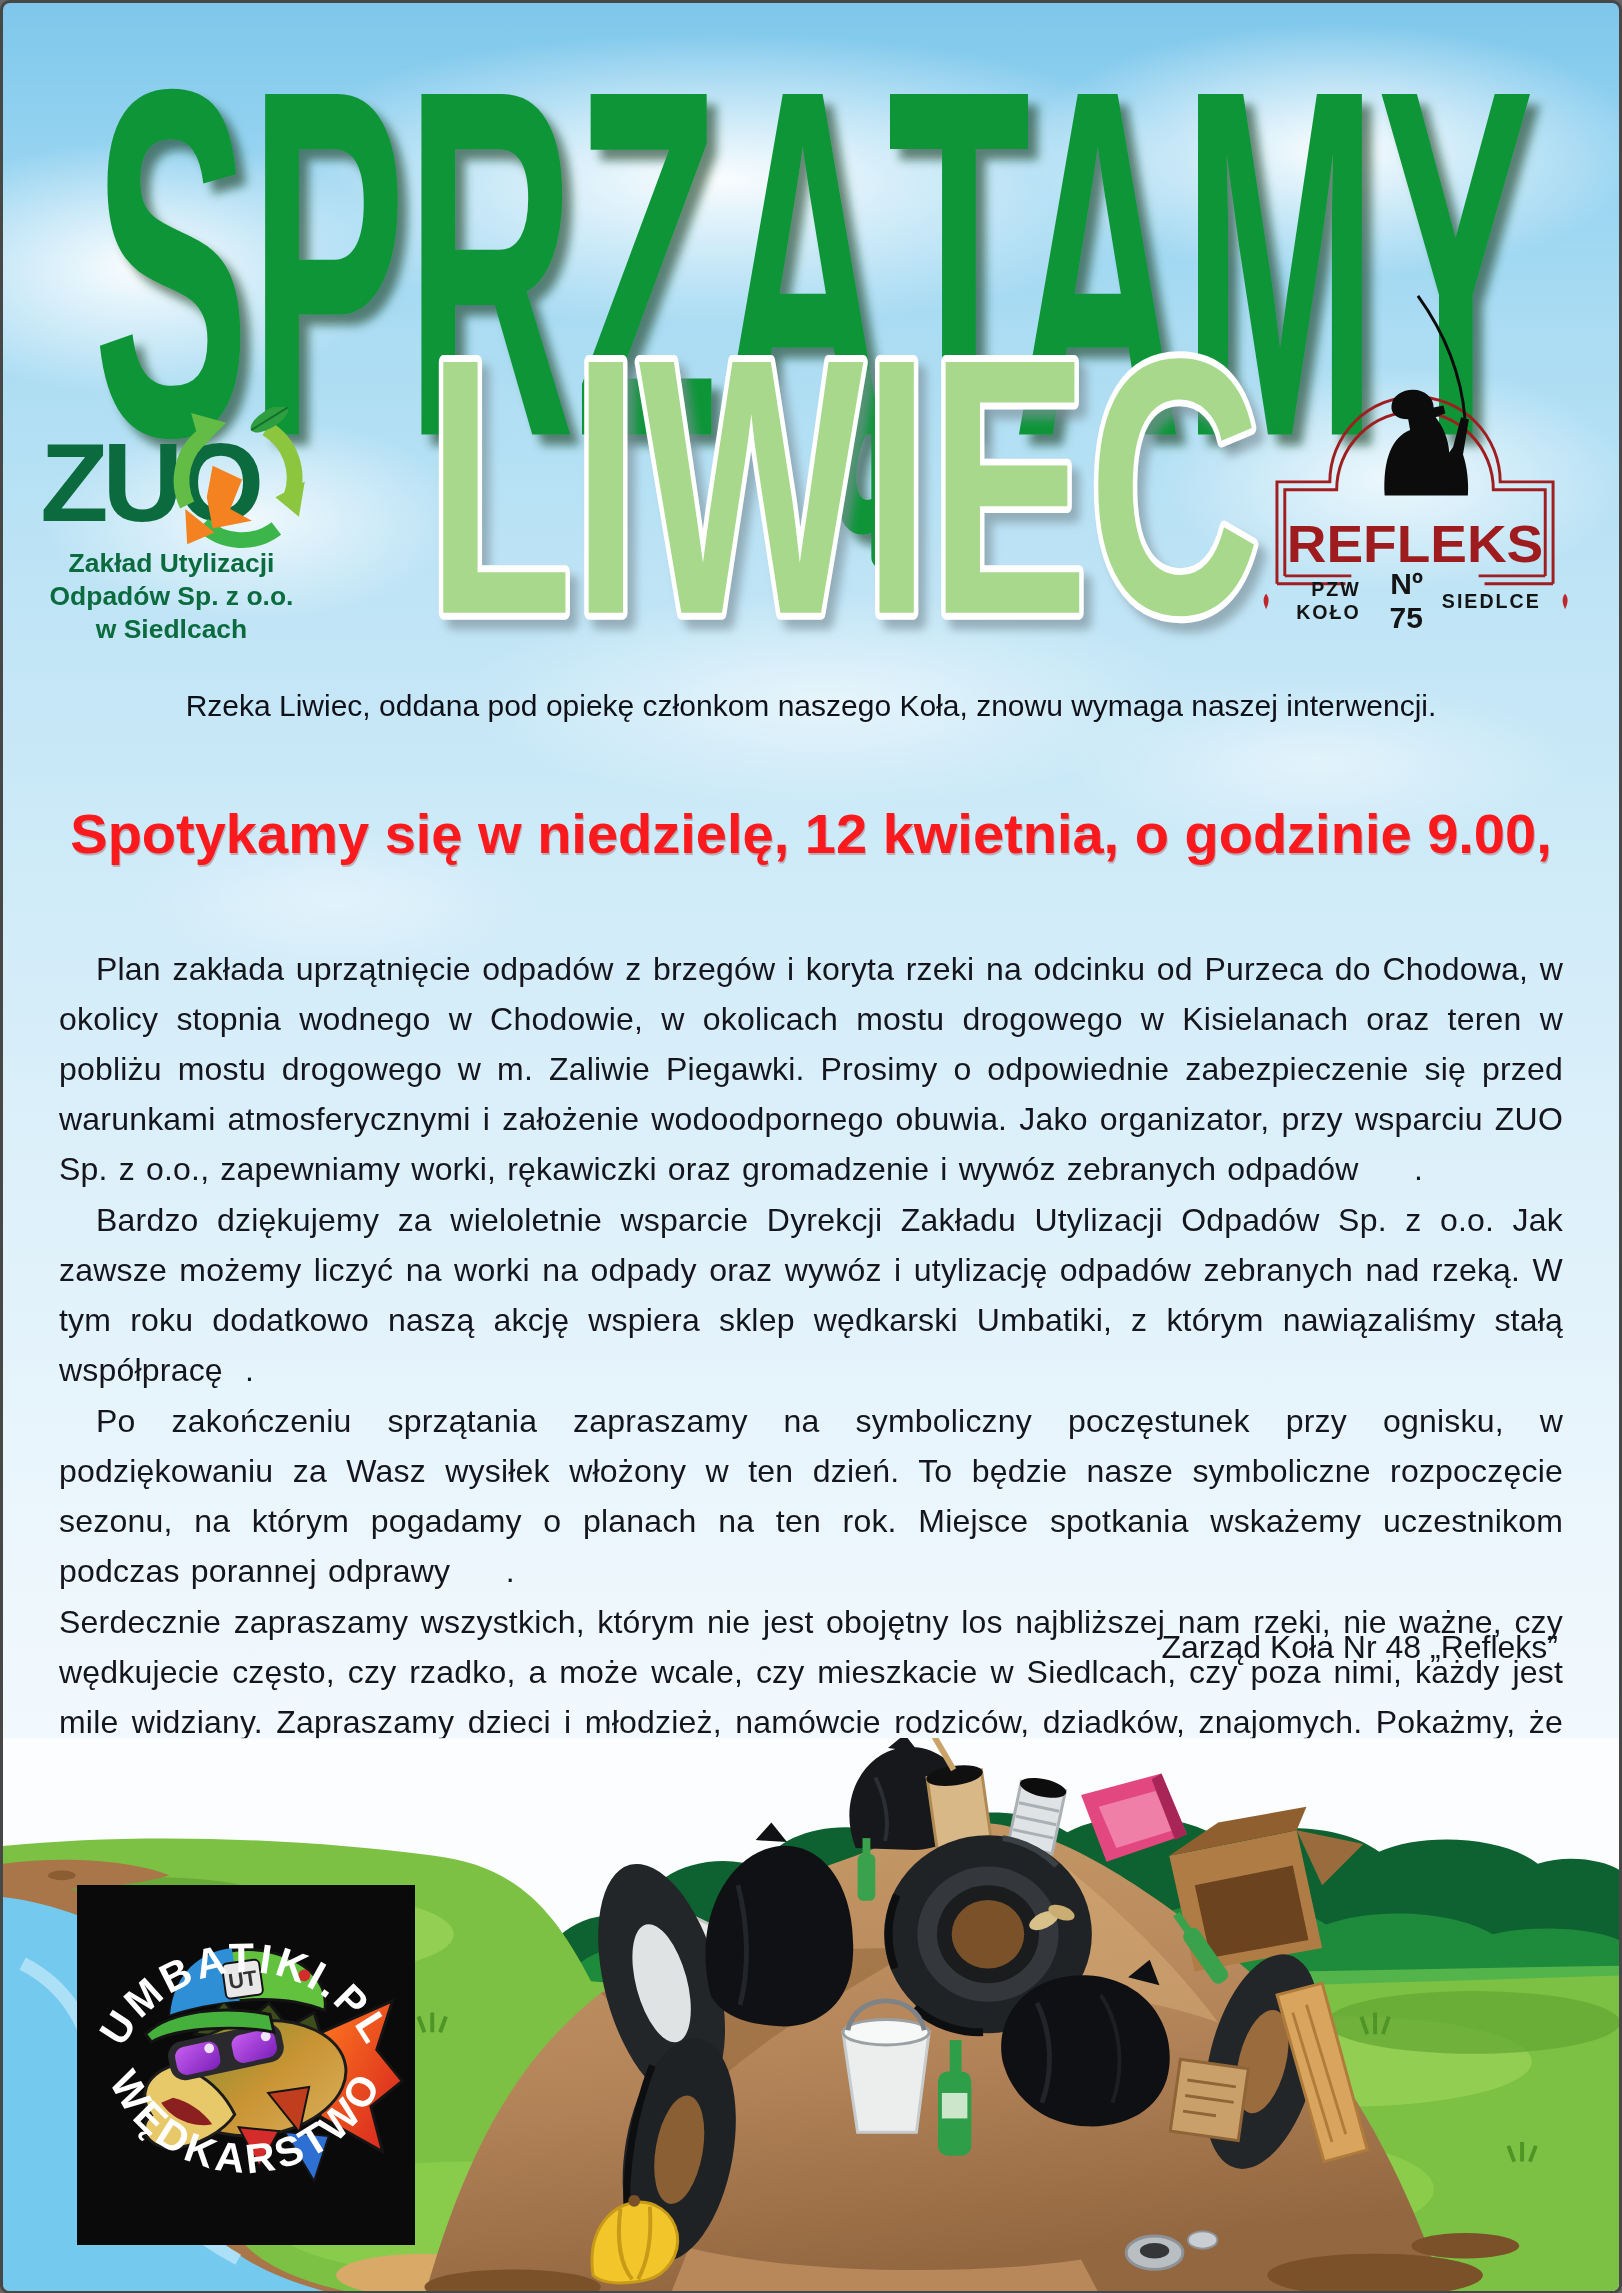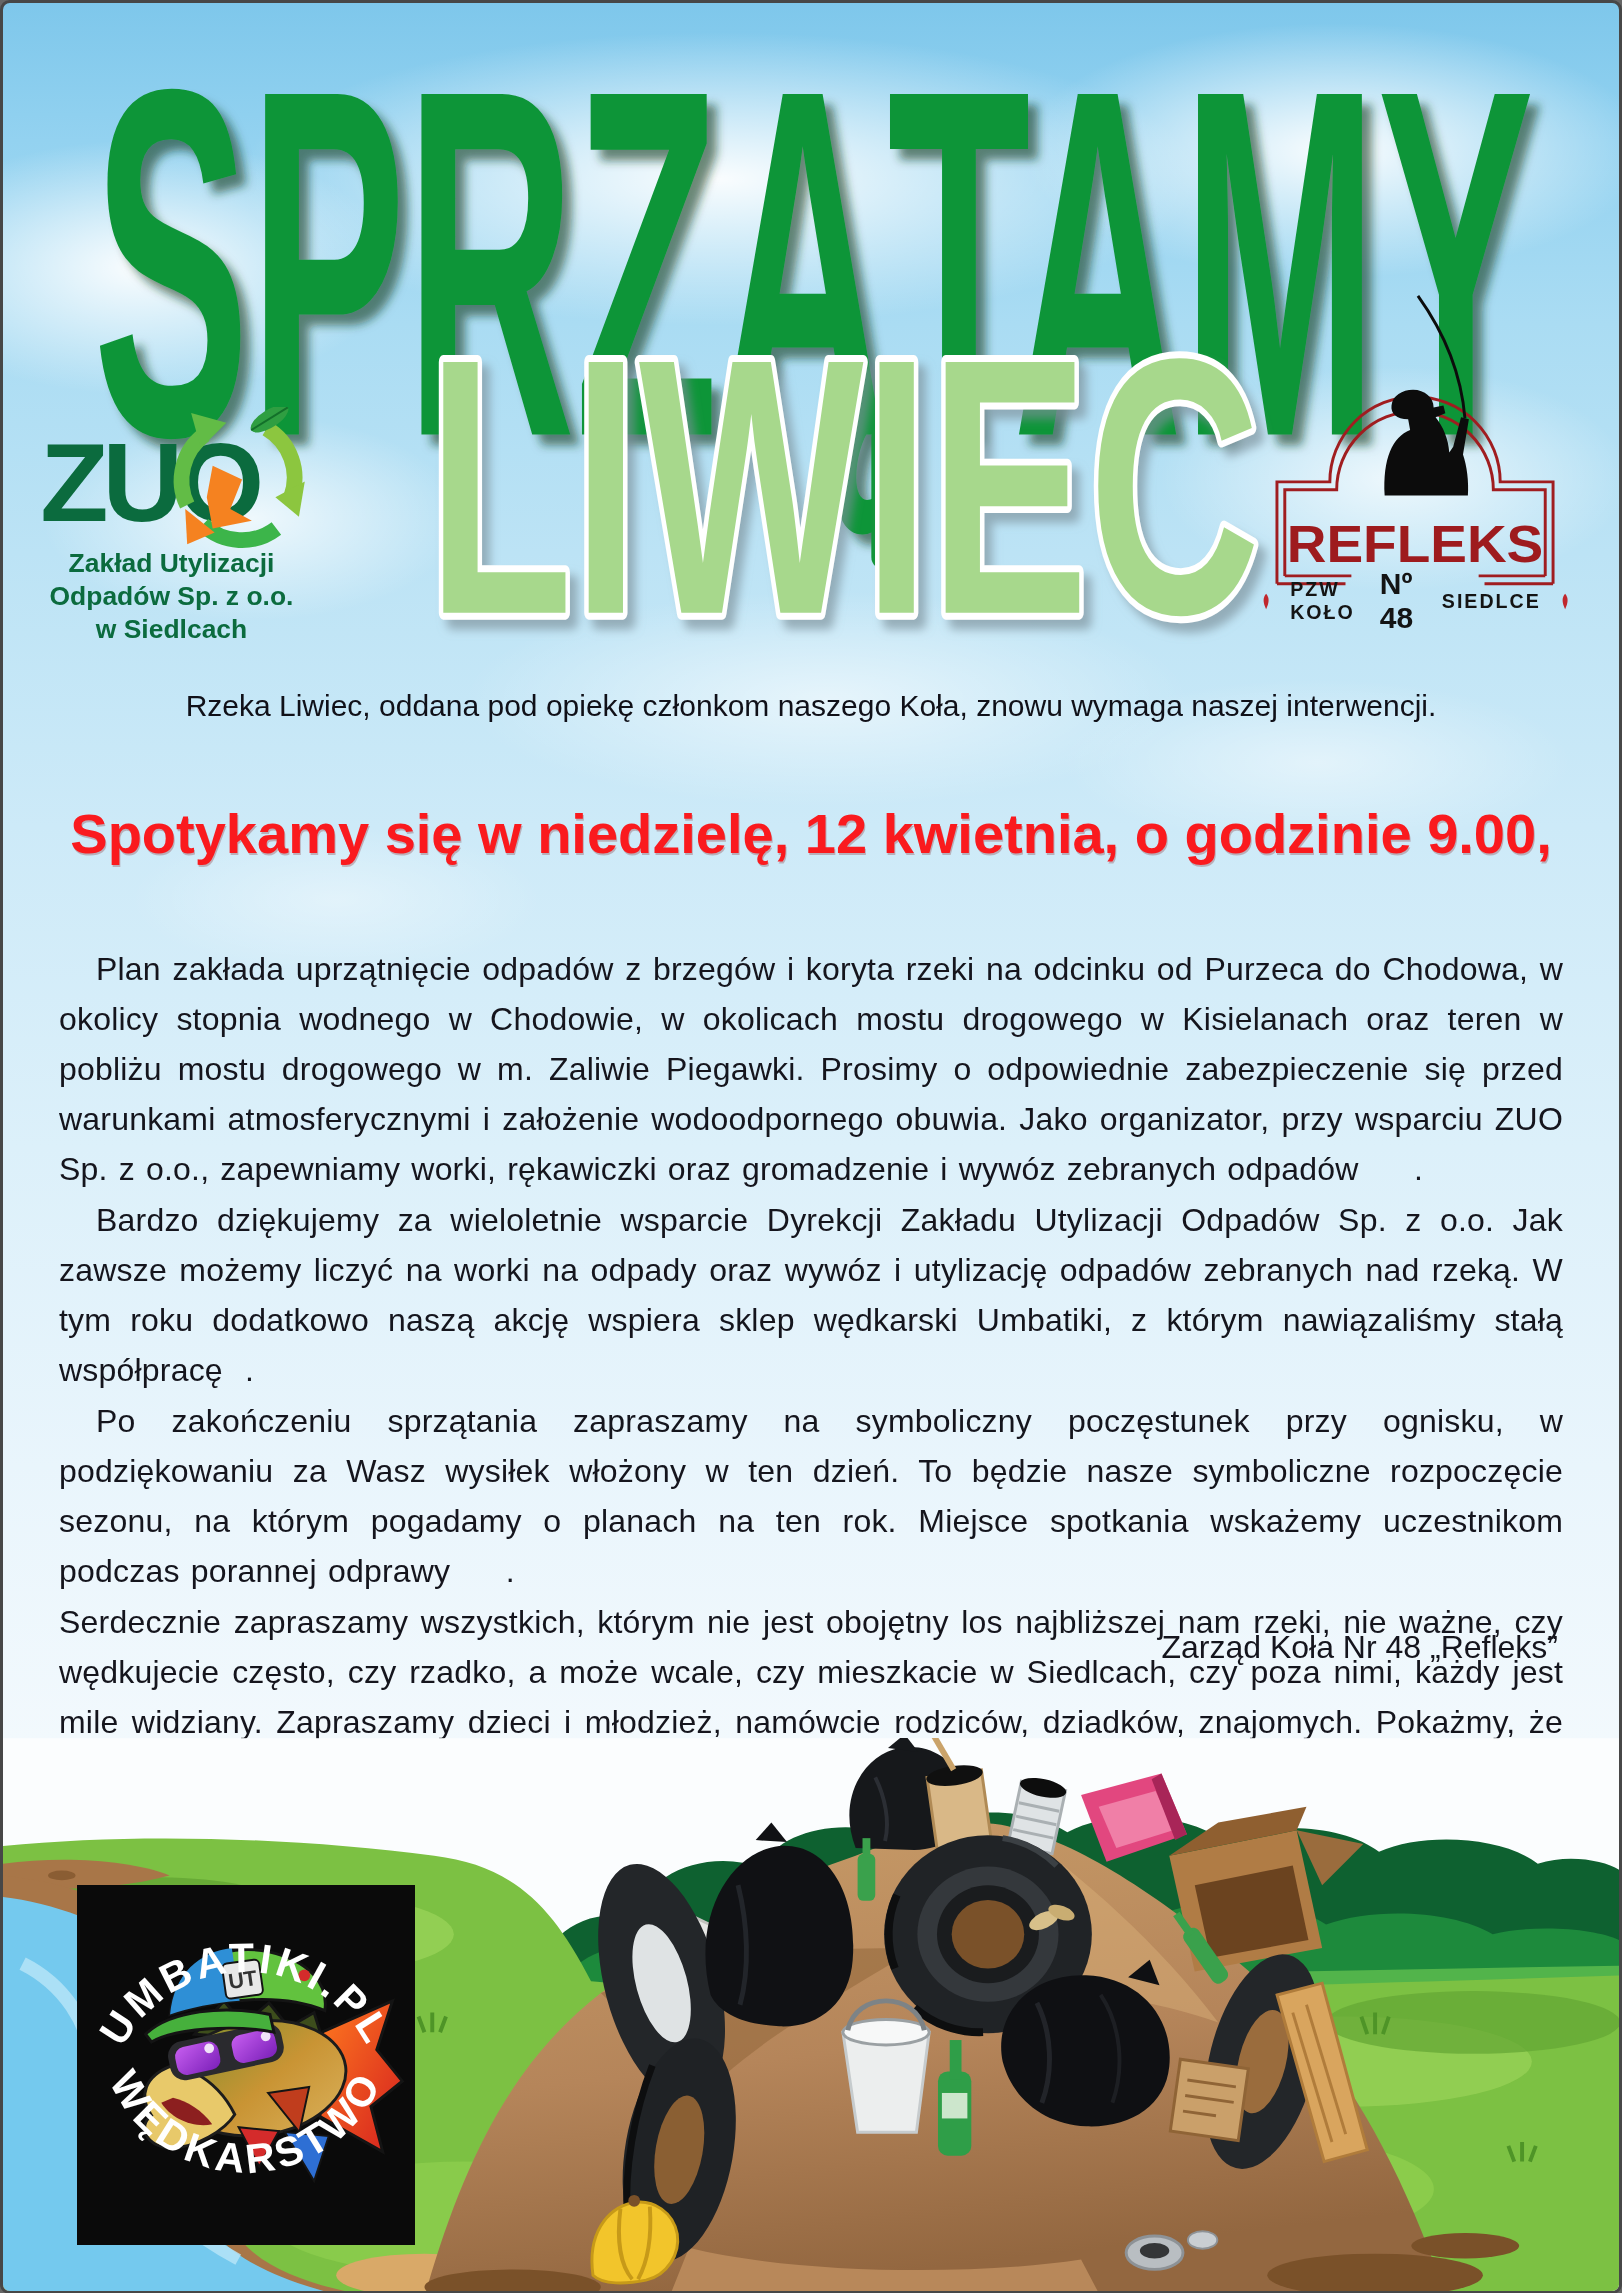--- a/index.html
+++ b/index.html
@@ -16,21 +16,21 @@
       #7ec7eb 0%, #93d2f0 6%, #aadcf3 14%, #bce3f5 24%,
       #cdeaf8 36%, #dcf0fa 50%, #e9f5fc 64%, #f2f9fd 76%, #f8fbfe 100%);
   }
   .cloud{position:absolute;border-radius:50%;
     background:radial-gradient(closest-side, rgba(255,255,255,.95), rgba(255,255,255,0));}
   .title-svg{position:absolute;left:0;top:0;width:1622px;height:706px;}
   .logo-zuo{position:absolute;left:35px;top:404px;width:267px;height:247px;}
   .logo-refleks{position:absolute;left:1258px;top:287px;width:309px;height:328px;}
   .refleks-sub{
     position:absolute;left:0;top:277px;width:100%;
-    display:flex;justify-content:center;align-items:center;gap:19px;
+    display:flex;justify-content:center;align-items:center;gap:19px;text-align:right;
   }
   .refleks-sub .s-small{font-size:19.6px;font-weight:bold;letter-spacing:2px;color:#141414;}
   .refleks-sub .s-big{font-size:30px;font-weight:bold;color:#141414;}
   .intro{position:absolute;left:39px;right:39px;top:678px;text-align:center;
     font-size:30px;line-height:49px;color:#101018;}
   .red-heading{position:absolute;left:29px;right:29px;top:802px;text-align:center;
     font-weight:bold;font-size:56px;line-height:57px;color:var(--heading_red,#fa1a1e);
     text-shadow:1px 2px 0 rgba(120,0,0,.25);}
   .bodytext{position:absolute;left:56px;right:56px;top:941px;
     font-size:32px;line-height:50px;color:var(--body_text,#15151d);
@@ -107,21 +107,21 @@
                  C210,180 212,195 211,210 Z" fill="#0c0c0c"></path>
         <path d="M208,131 C205,95 193,52 160,6" stroke="#0c0c0c" stroke-width="3" fill="none"></path>
       </g>
       <text x="157" y="278" text-anchor="middle" font-size="52" font-weight="bold" textLength="262" lengthAdjust="spacingAndGlyphs" style="fill:var(--refleks_red,#9e1b1e)">REFLEKS</text>
     </svg>
     <div class="refleks-sub">
       <svg width="17.6" height="33" viewBox="0 0 20 34">
         <path d="M10,2 C17,10 16,20 10,32 C4,20 3,10 10,2 Z" fill="#c0272d"></path>
       </svg>
       <span class="s-small">PZW KOŁO</span>
-      <span class="s-big">Nº 48</span>
+      <span class="s-big">Nº 75</span>
       <span class="s-small">SIEDLCE</span>
       <svg width="17.6" height="33" viewBox="0 0 20 34">
         <path d="M10,2 C17,10 16,20 10,32 C4,20 3,10 10,2 Z" fill="#c0272d"></path>
       </svg>
     </div>
   </div>
 
   <div class="intro">
     <div>Rzeka Liwiec, oddana pod opiekę członkom naszego Koła, znowu wymaga naszej interwencji.</div>
   </div>

